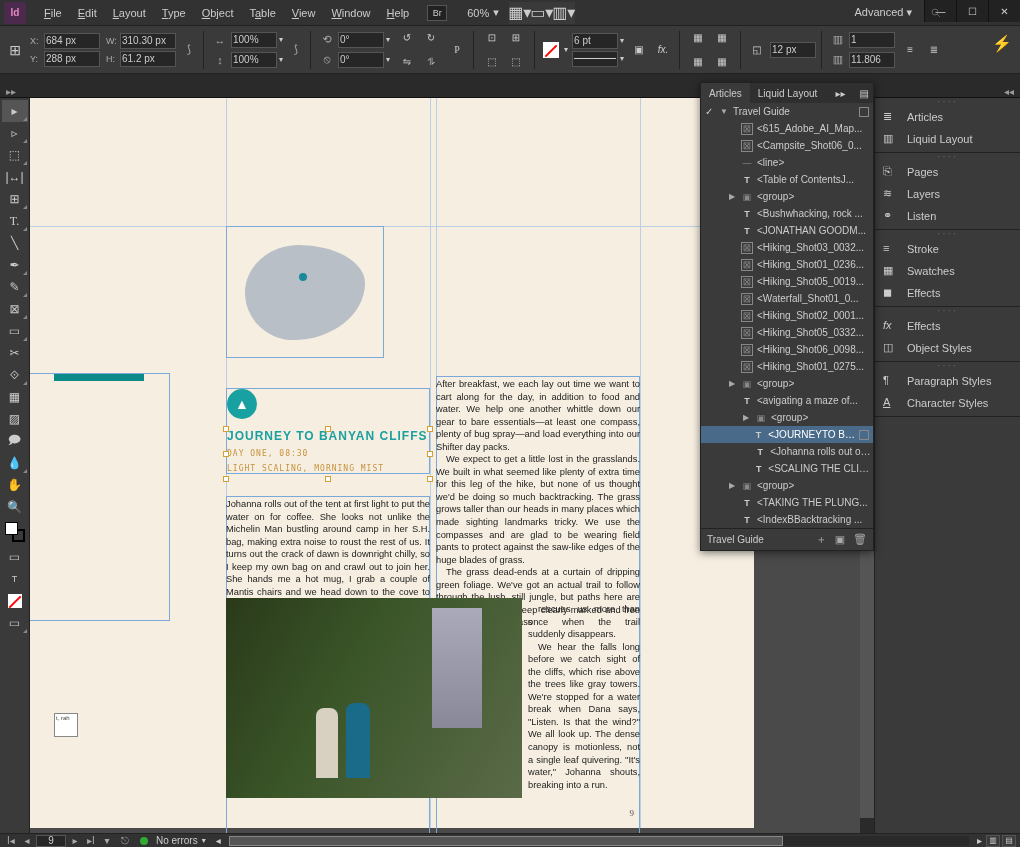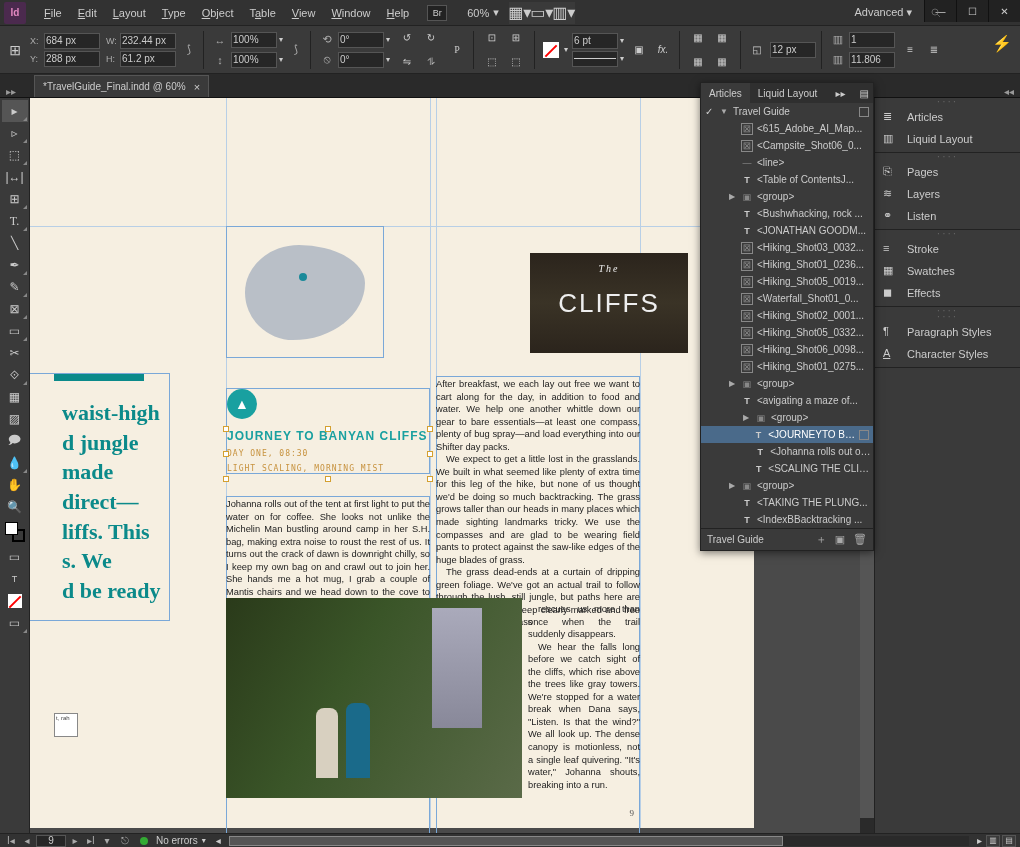--- a/index.html
+++ b/index.html
@@ -188,21 +188,21 @@
         <div class="ctl-input">684 px</div>
       </div>
     <div class="ctl-row">
         <span class="ctl-label">Y:</span>
         <div class="ctl-input">288 px</div>
       </div>
   </div>
   <div class="ctl-group">
     <div class="ctl-row">
         <span class="ctl-label">W:</span>
-        <div class="ctl-input">232.44 px</div>
+        <div class="ctl-input">310.30 px</div>
       </div>
     <div class="ctl-row">
         <span class="ctl-label">H:</span>
         <div class="ctl-input">61.2 px</div>
       </div>
   </div>
   <div class="ctl-icon">⟆</div>
   <div class="sep"></div>
   <div class="ctl-group">
     <div class="ctl-row">
@@ -296,24 +296,20 @@
         <div class="ctl-input sm">11.806</div>
       </div>
   </div>
   <div class="ctl-btn">≡</div>
   <div class="ctl-btn">≣</div>
   <span class="bolt">⚡</span>
 </div>
 
 <div class="tabbar">
   <span class="expand">▸▸</span>
-  <div class="doc-tab">
-    <span>*TravelGuide_Final.indd @ 60%</span>
-    <span class="close">×</span>
-  </div>
   <span class="rexpand">◂◂</span>
 </div>
 
 <div class="main">
 
   <div class="toolbox">
     <div class="tool active">▸<span class="corner"></span></div>
     <div class="tool">▹<span class="corner"></span></div>
     <div class="tool">⬚<span class="corner"></span></div>
     <div class="tool">|↔|</div>
@@ -350,37 +346,26 @@
     <div class="page">
 
       <div class="col-guide" style="left:196px;"></div>
       <div class="col-guide" style="left:400px;"></div>
       <div class="col-guide" style="left:406px;"></div>
       <div class="col-guide" style="left:610px;"></div>
       <div class="hguide" style="top:128px;"></div>
 
       <div class="teal-bar"></div>
       <div class="textframe-border" style="left:-10px; top:275px; width:150px; height:248px;"></div>
-      <div class="lefttext" style="white-space:pre-line; left:32px; top:300px;">waist-high
-d jungle
-made
- direct—
-liffs. This
-s. We
-d be ready</div>
 
       <div class="map-frame">
         <div class="map-shape"></div>
         <div class="map-dot"></div>
       </div>
 
-      <div class="cliffs">
-        <span class="small">The</span>
-        <span>CLIFFS</span>
-      </div>
 
       <div class="journey-frame">
         <div class="j-badge">▲</div>
         <div class="j-title">JOURNEY TO BANYAN CLIFFS</div>
         <div class="j-sub">DAY ONE, 08:30</div>
         <div class="j-sub">LIGHT SCALING, MORNING MIST</div>
       </div>
 
       <div class="selected-frame">
         <div class="h" style="left:-3px; top:-3px;"></div>
@@ -393,21 +378,21 @@
         <div class="h" style="right:-3px; bottom:-3px;"></div>
       </div>
 
       <div class="textframe-border" style="left:196px; top:398px; width:204px; height:344px;"></div>
       <div class="body1">
         <p>Johanna rolls out of the tent at first light to put the water on for coffee. She looks not unlike the Michelin Man bustling around camp in her S.H. bag, making extra noise to roust the rest of us. It turns out the crack of dawn is downright chilly, so I keep my own bag on and crawl out to join her. She hands me a hot mug, I grab a couple of Mantis chairs and we head down to the cove to watch the breakers.</p>
       </div>
 
       <div class="textframe-border" style="left:406px; top:278px; width:204px; height:464px;"></div>
       <div class="body2">
-        <p>After breakfast, we each lay out free we want to cart along for the day, in addition to food and water. We help one another whittle down our gear to bare essentials—at least one compass, plenty of bug spray—and load everything into our Shifter day packs.</p>
+        <p>After breakfast, we each lay out time we want to cart along for the day, in addition to food and water. We help one another whittle down our gear to bare essentials—at least one compass, plenty of bug spray—and load everything into our Shifter day packs.</p>
         <p>We expect to get a little lost in the grasslands. We built in what seemed like plenty of extra time for this leg of the hike, but none of us thought we'd be doing so much backtracking. The grass grows taller than our heads in many places which made sighting landmarks tricky. We use the compasses and are glad to be wearing field pants to protect against the saw-like edges of the huge blades of grass.</p>
         <p>The grass dead-ends at a curtain of dripping green foliage. We've got an actual trail to follow through the lush, still jungle, but paths here are notoriously hard to keep clearly marked and free of debris. The compass</p>
       </div>
       <div class="body3">
         <p>rescues us more than once when the trail suddenly disappears.</p>
         <p>We hear the falls long before we catch sight of the cliffs, which rise above the trees like gray towers. We're stopped for a water break when Dana says, "Listen. Is that the wind?" We all look up. The dense canopy is motionless, not a single leaf quivering. "It's water," Johanna shouts, breaking into a run.</p>
       </div>
 
       <div class="photo">
         <div class="wfall"></div>
@@ -459,20 +444,30 @@
         <div class="rp-item">
           <span class="ico" style="font-size: 11px; display: inline-flex; width: 16px;">▦</span>
           <span>Swatches</span>
         </div>
         <div class="rp-item">
           <span class="ico" style="font-size: 11px; display: inline-flex; width: 16px;">◼</span>
           <span>Effects</span>
         </div>
       </div>
       <div class="rp-drag"></div>
+      <div class="rp-group">
+        <div class="rp-item">
+          <span class="ico" style="font-size: 11px; display: inline-flex; width: 16px; font-style: italic;">fx</span>
+          <span>Effects</span>
+        </div>
+        <div class="rp-item">
+          <span class="ico" style="font-size: 11px; display: inline-flex; width: 16px;">◫</span>
+          <span>Object Styles</span>
+        </div>
+      </div>
       <div class="rp-drag"></div>
       <div class="rp-group">
         <div class="rp-item">
           <span class="ico" style="font-size: 11px; display: inline-flex; width: 16px;">¶</span>
           <span>Paragraph Styles</span>
         </div>
         <div class="rp-item">
           <span class="ico" style="font-size: 11px; display: inline-flex; width: 16px; text-decoration: underline;">A</span>
           <span>Character Styles</span>
         </div>

